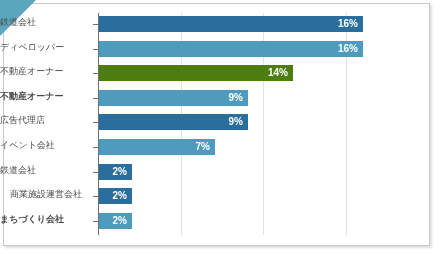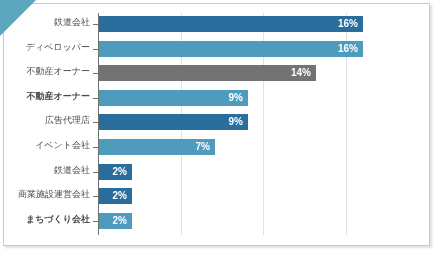--- a/index.html
+++ b/index.html
@@ -83,21 +83,20 @@
     top: 11px;
     width: 5px;
     height: 1px;
     background: #6f6f6f;
   }
 
   .cat-label {
     position: absolute;
     top: 3px;
     width: 90px;
-    text-align: right;
     font-size: 9px;
     color: #4a4a4a;
     letter-spacing: 0px;
     white-space: nowrap;
     line-height: 13px;
   }
 
   .bar {
     position: absolute;
     top: 3px;
@@ -145,21 +144,21 @@
         <div class="row" style="top: 25px;">
           <div class="tick"></div>
           <div class="cat-label" style="left: -98px;">ディベロッパー</div>
           <div class="bar" style="width: 264px; background: rgb(78, 155, 189);">
             <span class="bar-value">16%</span>
           </div>
         </div>
         <div class="row" style="top: 49px;">
           <div class="tick"></div>
           <div class="cat-label" style="left: -98px;">不動産オーナー</div>
-          <div class="bar" style="width: 217px; background: #737373;">
+          <div class="bar" style="width: 194px; background: #4d7c0f;">
             <span class="bar-value">14%</span>
           </div>
         </div>
         <div class="row" style="top: 74px;">
           <div class="tick"></div>
           <div class="cat-label" style="left: -98px; font-weight: bold;">不動産オーナー</div>
           <div class="bar" style="width: 149px; background: rgb(78, 155, 189);">
             <span class="bar-value">9%</span>
           </div>
         </div>
@@ -179,21 +178,21 @@
         </div>
         <div class="row" style="top: 148px;">
           <div class="tick"></div>
           <div class="cat-label" style="left: -98px;">鉄道会社</div>
           <div class="bar" style="width: 33px; background: rgb(42, 110, 158);">
             <span class="bar-value">2%</span>
           </div>
         </div>
         <div class="row" style="top: 172px;">
           <div class="tick"></div>
-          <div class="cat-label" style="left: -98px;">商業施設運営会社</div>
+          <div class="cat-label" style="left: -98px; padding-left: 10px;">商業施設運営会社</div>
           <div class="bar" style="width: 33px; background: rgb(42, 110, 158);">
             <span class="bar-value">2%</span>
           </div>
         </div>
         <div class="row" style="top: 197px;">
           <div class="tick"></div>
           <div class="cat-label" style="left: -98px; font-weight: bold;">まちづくり会社</div>
           <div class="bar" style="width: 33px; background: rgb(78, 155, 189);">
             <span class="bar-value">2%</span>
           </div>

